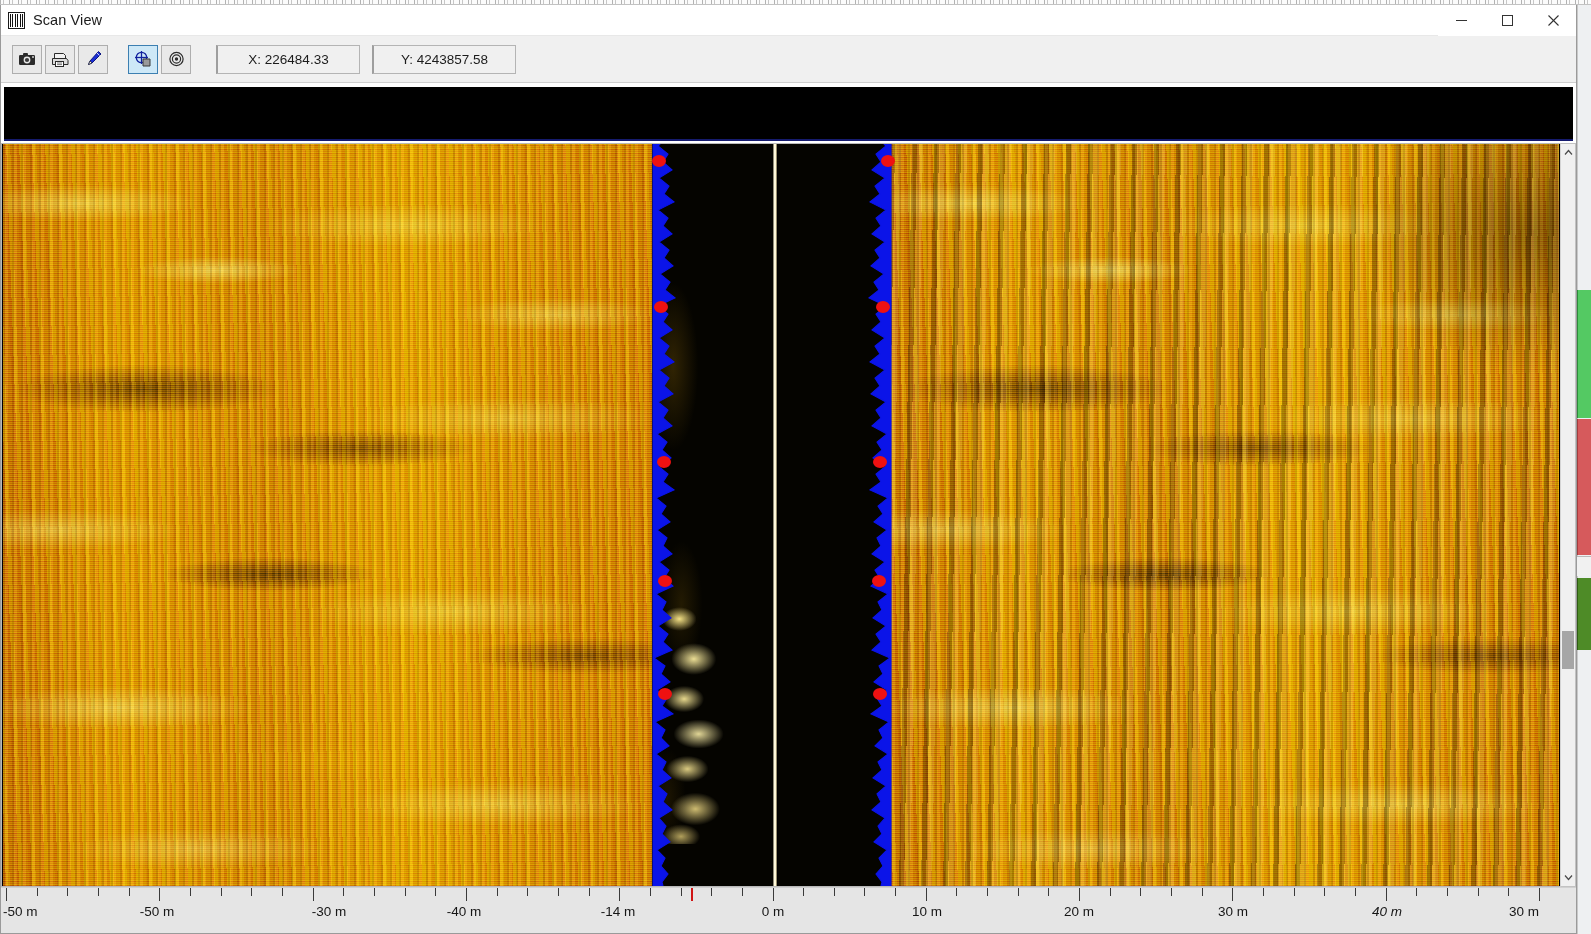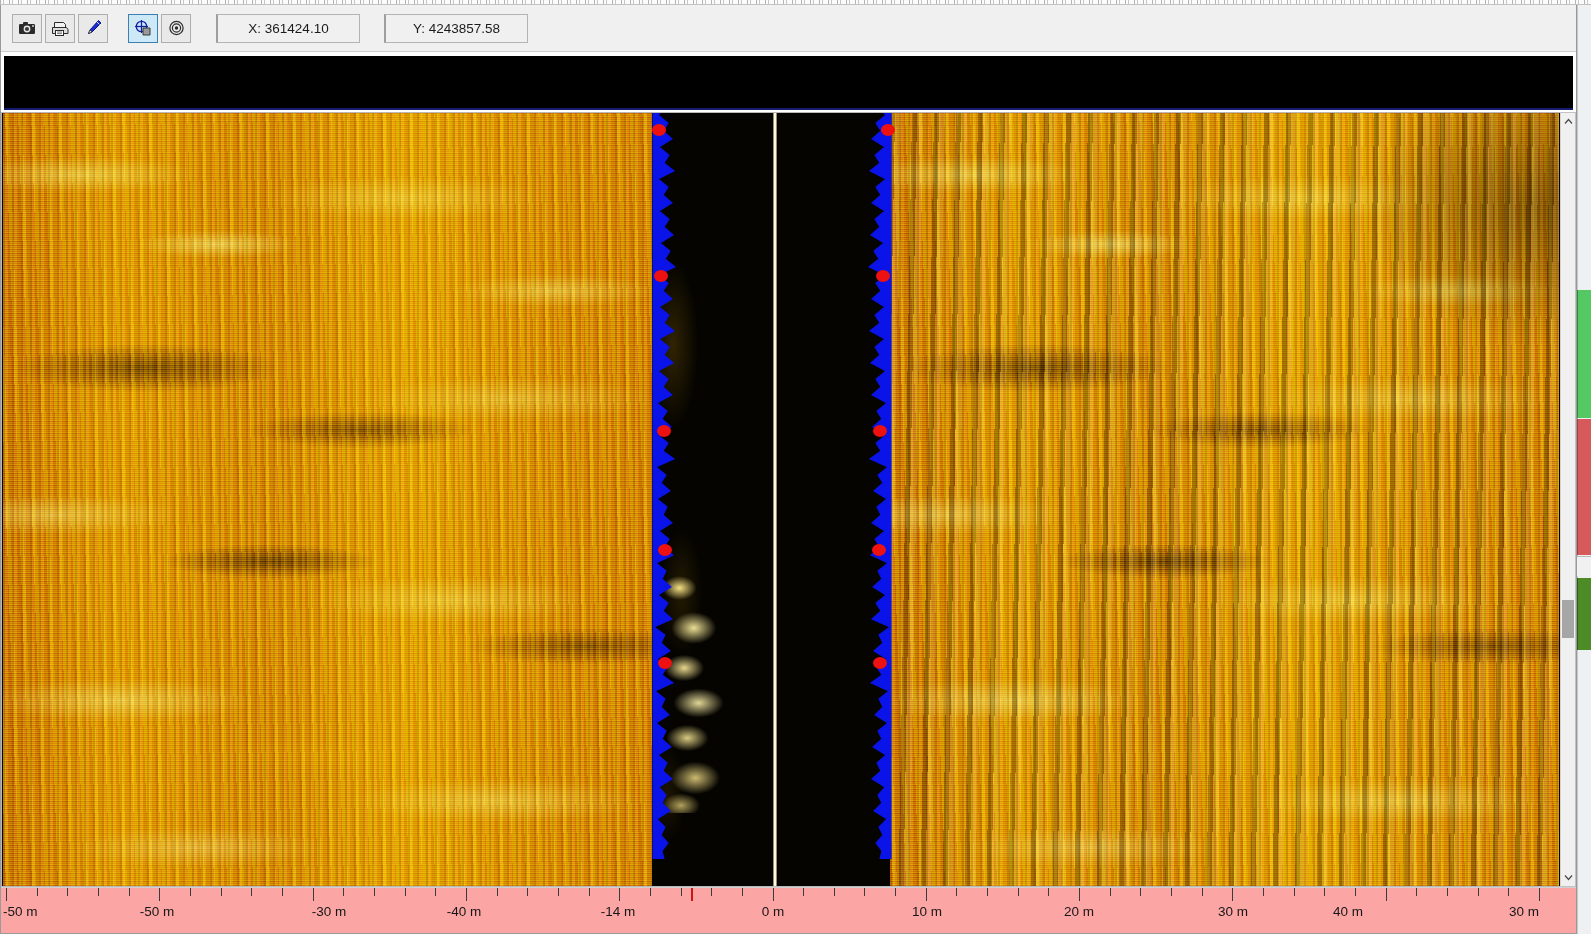--- a/index.html
+++ b/index.html
@@ -107,21 +107,21 @@
   .coordbox {
     height: 29px; min-width: 144px;
     background: #f0f0f0;
     border: 1px solid #b4b4b4;
     border-left: 2px solid #9e9e9e;
     display: flex; align-items: center; justify-content: center;
     font-size: 13.5px; color: #1c1c1c;
     padding: 0 14px;
   }
   #coord-x { margin-left: 22px; }
-  #coord-y { margin-left: 24px; }
+  #coord-y { margin-left: 12px; }
 
   
   #headerband-wrap {
     height: 60px; min-height: 60px;
     background: #ffffff;
     padding: 4px 3px 2px 3px;
   }
   #headerband {
     width: 100%; height: 100%;
     background: #000000;
@@ -265,21 +265,21 @@
   #sb-track { flex: 1 1 auto; position: relative; background: #f0f0f0; }
   #sb-thumb {
     position: absolute; left: 1px; right: 1px;
     top: 470px; height: 38px;
     background: #a6a6a6;
   }
 
   
   #ruler {
     height: 46px; min-height: 46px;
-    background: #fca5a5;
+    background: #e5e5e5;
     position: relative;
     border-top: 1px solid #d0d0d0;
   }
   .tick {
     position: absolute; top: 0; width: 1px; background: #3a3a3a;
   }
   .tick.major { height: 13px; }
   .tick.minor { height: 8px; }
   .tick.redmark { background: #d01515; height: 13px; width: 2px; }
   .rlabel {
@@ -296,20 +296,43 @@
   <div id="bg-right-edge"></div>
   <div class="bg-bar" id="bg-bar-green"></div>
   <div class="bg-bar" id="bg-bar-red"></div>
   <div class="bg-bar" id="bg-bar-sep"></div>
   <div class="bg-bar" id="bg-bar-dgreen"></div>
   <div id="bg-top-strip"></div>
 </div>
 
 <div id="window">
 
+  <div id="titlebar">
+    <div id="app-icon"></div>
+    <div id="title-text">Scan View</div>
+
+    <div id="wincontrols">
+      <div class="winbtn">
+        <svg width="13" height="13" viewBox="0 0 13 13">
+          <line x1="1" y1="6.5" x2="12" y2="6.5" stroke="#333" stroke-width="1"></line>
+        </svg>
+      </div>
+      <div class="winbtn">
+        <svg width="13" height="13" viewBox="0 0 13 13">
+          <rect x="1.5" y="1.5" width="10" height="10" fill="none" stroke="#333" stroke-width="1"></rect>
+        </svg>
+      </div>
+      <div class="winbtn">
+        <svg width="13" height="13" viewBox="0 0 13 13">
+          <line x1="1.5" y1="1.5" x2="11.5" y2="11.5" stroke="#333" stroke-width="1.1"></line>
+          <line x1="11.5" y1="1.5" x2="1.5" y2="11.5" stroke="#333" stroke-width="1.1"></line>
+        </svg>
+      </div>
+    </div>
+  </div>
 
   <div id="toolbar">
 
     <div class="tbtn">
       <svg width="19" height="16" viewBox="0 0 19 16">
         <rect x="1" y="4" width="16" height="10" rx="1.2" fill="#2b2b2b"></rect>
         <rect x="5" y="2" width="5" height="2.6" rx="1" fill="#2b2b2b"></rect>
         <circle cx="9" cy="9" r="3.4" fill="#e8e8e8"></circle>
         <circle cx="9" cy="9" r="2.1" fill="#3b3b3b"></circle>
         <circle cx="15" cy="6" r="1" fill="#cfcfcf"></circle>
@@ -346,21 +369,21 @@
     </div>
 
     <div class="tbtn">
       <svg width="19" height="18" viewBox="0 0 19 18">
         <circle cx="9.5" cy="9" r="6.6" fill="none" stroke="#2b2b2b" stroke-width="1.2"></circle>
         <circle cx="9.5" cy="9" r="4.1" fill="none" stroke="#2b2b2b" stroke-width="1.2"></circle>
         <circle cx="9.5" cy="9" r="1.7" fill="#2b2b2b"></circle>
       </svg>
     </div>
 
-    <div class="coordbox" id="coord-x">X: 361424.10</div>
+    <div class="coordbox" id="coord-x">X: 226484.33</div>
     <div class="coordbox" id="coord-y">Y: 4243857.58</div>
   </div>
 
   <div id="headerband-wrap">
     <div id="headerband"></div>
   </div>
 
   <div id="scanarea">
 
     <div id="sonar-outer">
@@ -492,17 +515,17 @@
       <div class="tick redmark" style="left: 690px;"></div>
       <div class="rlabel" style="left: 2px; transform: none;">-50 m</div>
       <div class="rlabel" style="left: 156px;">-50 m</div>
       <div class="rlabel" style="left: 328px;">-30 m</div>
       <div class="rlabel" style="left: 463px;">-40 m</div>
       <div class="rlabel" style="left: 617px;">-14 m</div>
       <div class="rlabel" style="left: 772px;">0 m</div>
       <div class="rlabel" style="left: 926px;">10 m</div>
       <div class="rlabel" style="left: 1078px;">20 m</div>
       <div class="rlabel" style="left: 1232px;">30 m</div>
-      <div class="rlabel" style="left: 1347px;">40 m</div>
+      <div class="rlabel" style="left: 1386px; font-style: italic;">40 m</div>
       <div class="rlabel" style="left: 1538px; transform: translateX(-100%);">30 m</div>
     </div>
 
 </div>
 
 </body></html>

